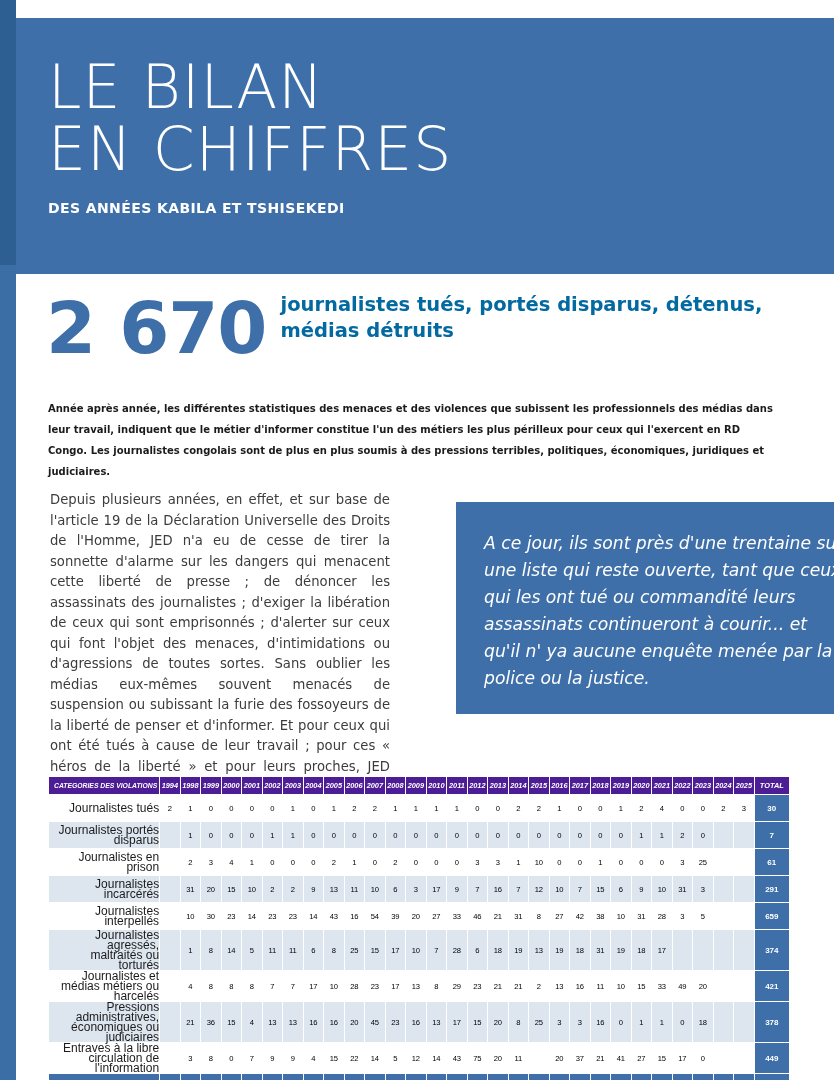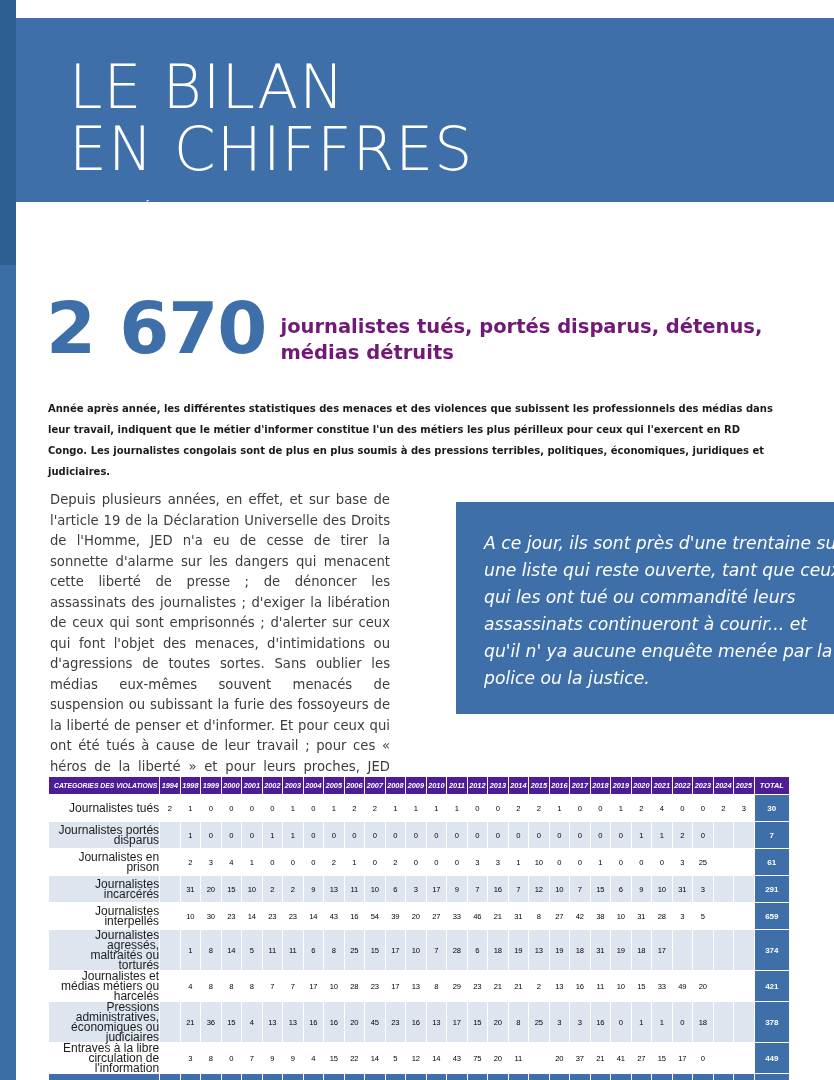--- a/index.html
+++ b/index.html
@@ -37,24 +37,24 @@
     width: 16px;
     height: 815px;
     background: #3a6ea5;
   }
   
   .header {
     position: absolute;
     left: 16px;
     top: 18px;
     width: 818px;
-    height: 184px;
+    height: 256px;
     background: #3e6fa8;
     box-sizing: border-box;
-    padding: 38px 0 0 53px;
+    padding: 38px 0 0 32px;
     color: #ffffff;
   }
   .header h1 {
     margin: 0;
     font-weight: 300;
     font-size: 60px;
     line-height: 62px;
     letter-spacing: 1px;
     font-family: "DejaVu Sans", sans-serif;
   }
@@ -77,26 +77,25 @@
   .bignum {
     font-size: 72px;
     font-weight: bold;
     color: #3e6fa8;
     line-height: 72px;
     letter-spacing: -1px;
     font-family: "DejaVu Sans", sans-serif;
     white-space: nowrap;
   }
   .bignum-label {
-    color: #701a75;
+    color: #0369a1;
     font-size: 19.5px;
     font-weight: 600;
     line-height: 26px;
     margin-left: 14px;
-    margin-top: 22px;
     font-family: "DejaVu Sans", sans-serif;
   }
   
   .intro {
     position: absolute;
     left: 48px;
     top: 398px;
     width: 730px;
     font-size: 10px;
     line-height: 21px;

